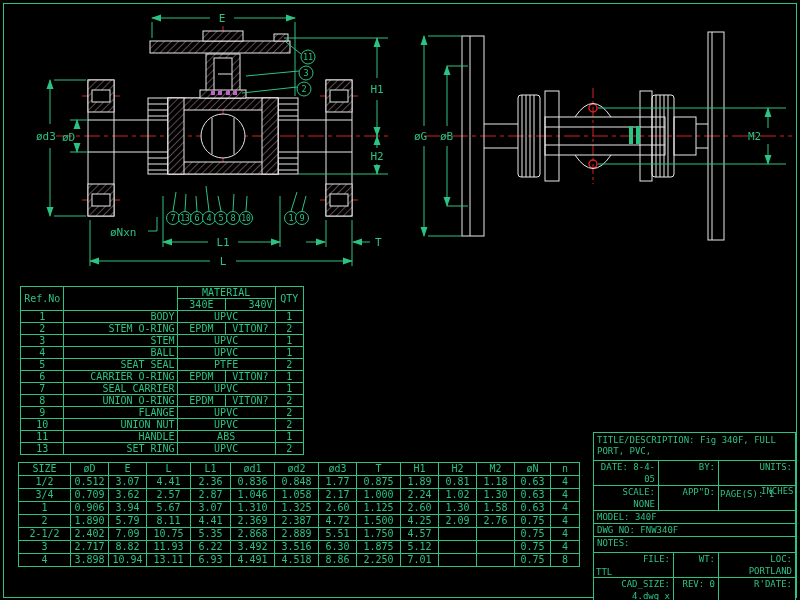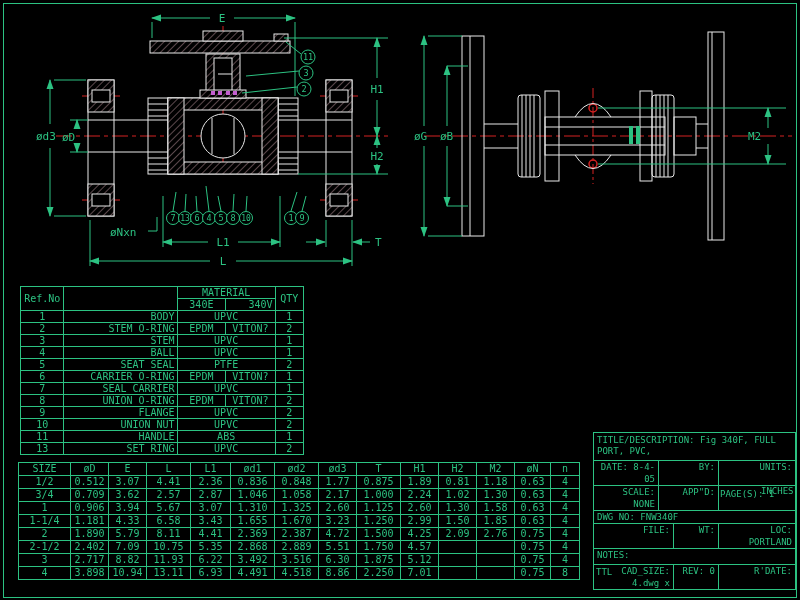--- a/index.html
+++ b/index.html
@@ -466,36 +466,20 @@
         <td>1.325</td>
         <td>2.60</td>
         <td>1.125</td>
         <td>2.60</td>
         <td>1.30</td>
         <td>1.58</td>
         <td>0.63</td>
         <td>4</td>
       </tr>
       <tr>
-        <td>1-1/4</td>
-        <td>1.181</td>
-        <td>4.33</td>
-        <td>6.58</td>
-        <td>3.43</td>
-        <td>1.655</td>
-        <td>1.670</td>
-        <td>3.23</td>
-        <td>1.250</td>
-        <td>2.99</td>
-        <td>1.50</td>
-        <td>1.85</td>
-        <td>0.63</td>
-        <td>4</td>
-      </tr>
-      <tr>
         <td>2</td>
         <td>1.890</td>
         <td>5.79</td>
         <td>8.11</td>
         <td>4.41</td>
         <td>2.369</td>
         <td>2.387</td>
         <td>4.72</td>
         <td>1.500</td>
         <td>4.25</td>
@@ -566,26 +550,27 @@
     <div>UNITS:</div>
   </div>
   <div class="tb-row tb-grid g3">
     <div><span>SCALE:</span> <span>NONE</span></div>
     <div>APP"D:</div>
     <div class="overlap">
       <span class="ov1">INCHES</span>
       <span class="ov2"><span>PAGE(S):</span> <span>1</span></span>
     </div>
   </div>
+  <div class="tb-row"><span>MODEL:</span> <span>340F</span></div>
   <div class="tb-row"><span>DWG NO:</span> <span>FNW340F</span></div>
+  <div class="tb-row tb-notes">NOTES:</div>
   <div class="tb-row tb-grid g3b">
     <div>FILE:</div>
     <div>WT:</div>
     <div><span>LOC:</span> <span>PORTLAND</span></div>
   </div>
-  <div class="tb-row tb-notes">NOTES:</div>
   <div class="tb-row tb-grid g3b">
     <div>CAD_SIZE: 4.dwg x</div>
     <div><span>REV:</span> <span>0</span></div>
     <div>R'DATE:</div>
   </div>
 </div>
 <div class="ttl">TTL</div>
 
 </body></html>

